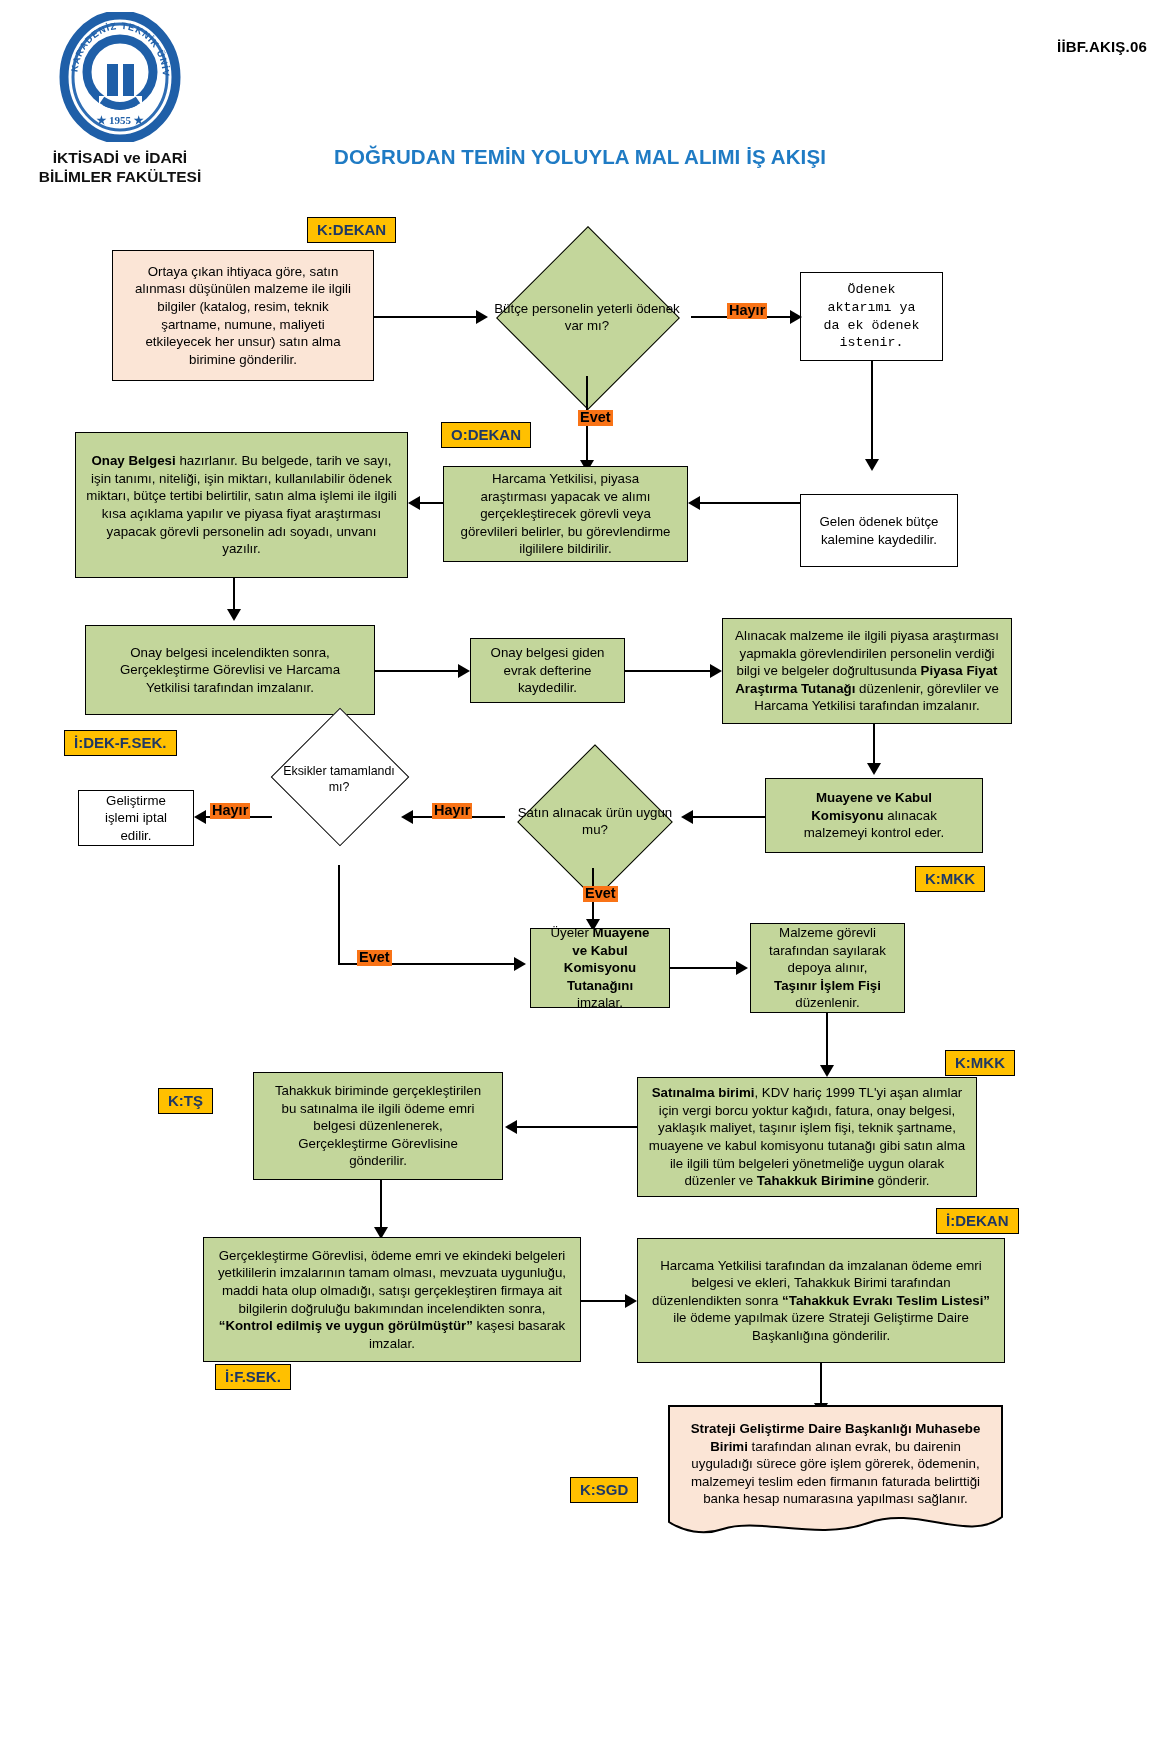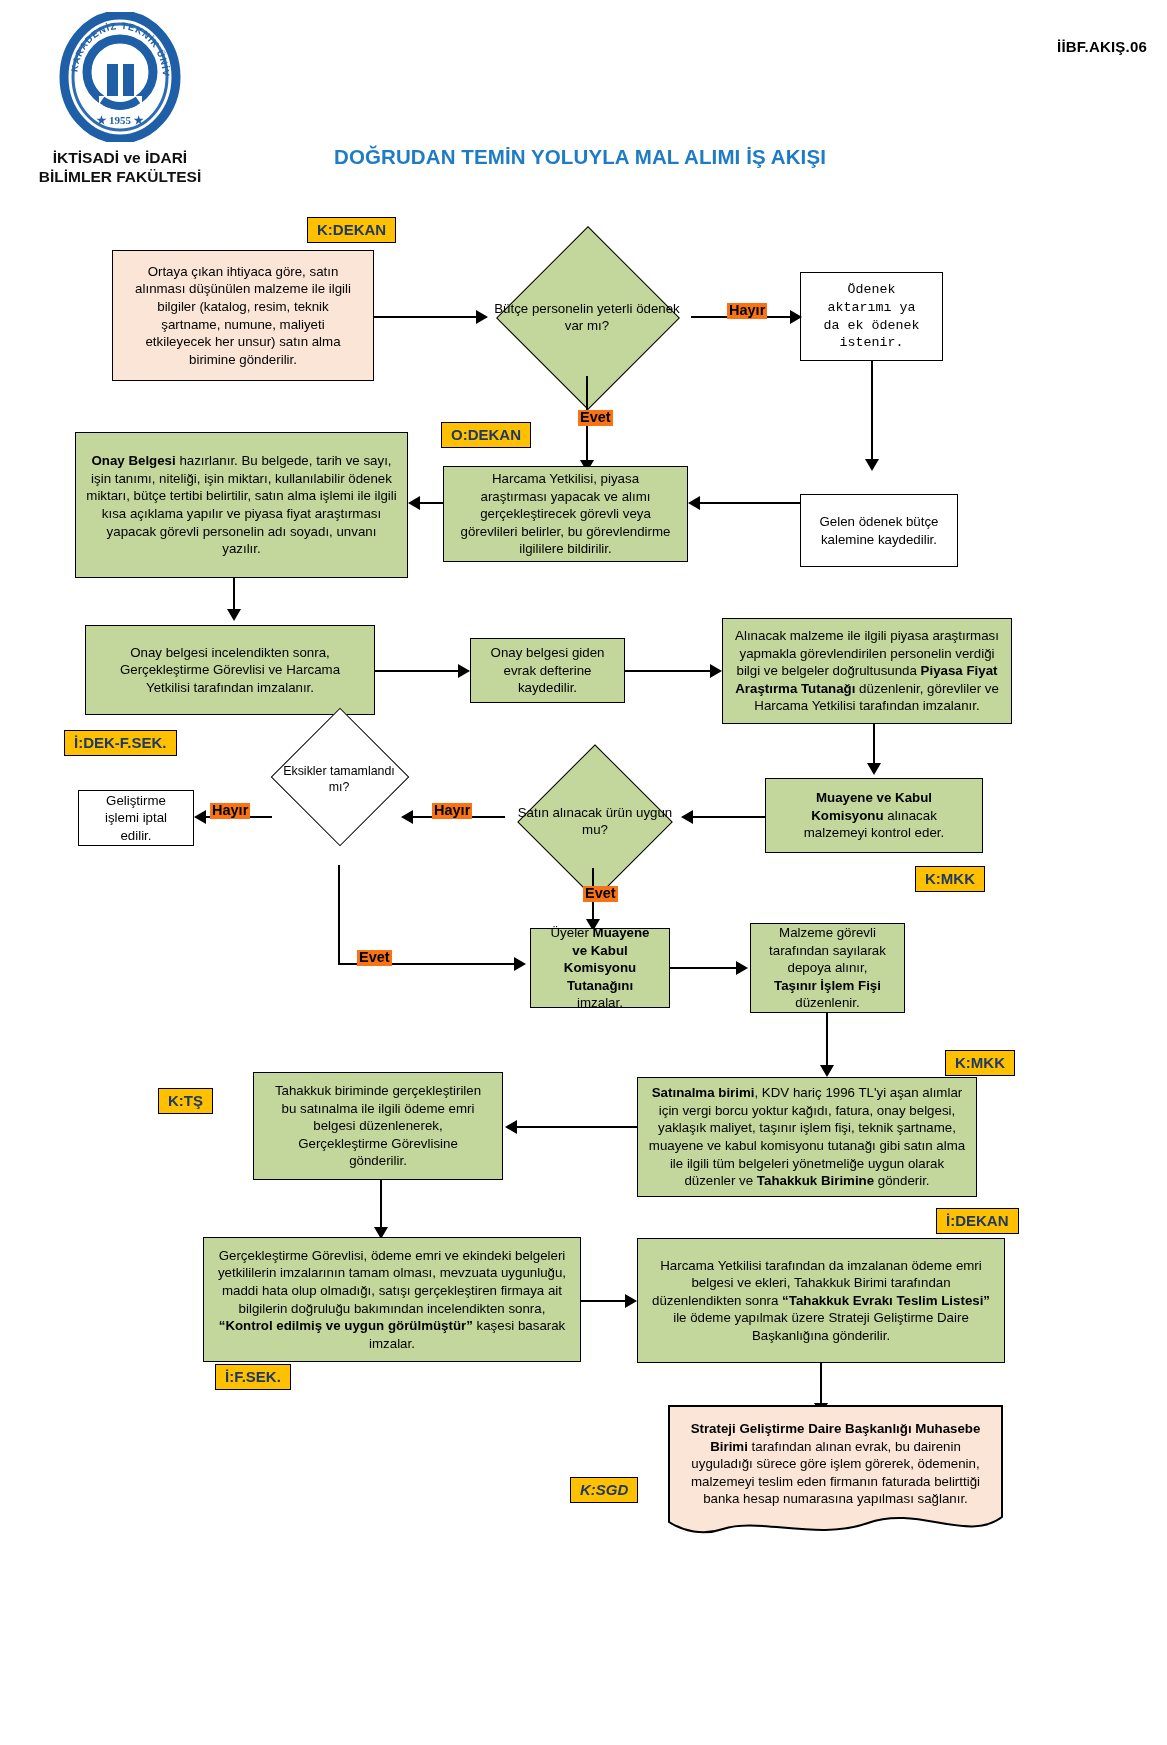--- a/index.html
+++ b/index.html
@@ -196,21 +196,21 @@
   <div id="flow-title">DOĞRUDAN TEMİN YOLUYLA MAL ALIMI İŞ AKIŞI</div>
 
   <div class="tag" style="left:307px; top:217px;">K:DEKAN</div>
   <div class="tag" style="left:441px; top:422px;">O:DEKAN</div>
   <div class="tag" style="left:64px; top:730px;">İ:DEK-F.SEK.</div>
   <div class="tag" style="left:915px; top:866px;">K:MKK</div>
   <div class="tag" style="left:945px; top:1050px;">K:MKK</div>
   <div class="tag" style="left:158px; top:1088px;">K:TŞ</div>
   <div class="tag" style="left:936px; top:1208px;">İ:DEKAN</div>
   <div class="tag" style="left:215px; top:1364px;">İ:F.SEK.</div>
-  <div class="tag" style="left:570px; top:1477px;font-style:italic;">K:SGD</div>
+  <div class="tag" style="left:570px; top:1477px;">K:SGD</div>
 
   <div class="node proc-peach" style="left:112px; top:250px; width:262px; height:131px;">
     <div class="inner">Ortaya çıkan ihtiyaca göre, satın alınması düşünülen malzeme ile ilgili bilgiler (katalog, resim, teknik şartname, numune, maliyeti etkileyecek her unsur) satın alma birimine gönderilir.</div>
   </div>
 
   <div class="decision" style="left:483px; top:258px; width:208px; height:118px;">
     <div class="dshape" style="left:40px; top:-5px; width:128px; height:128px;"></div>
     <div class="dtext">Bütçe personelin yeterli ödenek var mı?</div>
   </div>
 
@@ -320,21 +320,21 @@
     <div class="inner"><span>Malzeme görevli tarafından sayılarak depoya alınır, </span><b>Taşınır İşlem Fişi</b><span> düzenlenir.</span></div>
   </div>
 
   <div class="ln h" style="left:670px; top:967px; width:70px;"></div>
   <div class="arrow right" style="left:736px; top:961px;"></div>
 
   <div class="ln v" style="left:826px; top:1013px; height:57px;"></div>
   <div class="arrow down" style="left:820px; top:1065px;"></div>
 
   <div class="node proc-green" style="left:637px; top:1077px; width:340px; height:120px; padding:6px 10px;">
-    <div class="inner"><b>Satınalma birimi</b><span>, KDV hariç 1996 TL'yi aşan alımlar için vergi borcu yoktur kağıdı, fatura, onay belgesi, yaklaşık maliyet, taşınır işlem fişi, teknik şartname, muayene ve kabul komisyonu tutanağı  gibi  satın alma ile ilgili tüm belgeleri yönetmeliğe uygun olarak düzenler ve </span><b>Tahakkuk Birimine</b><span> gönderir.</span></div>
+    <div class="inner"><b>Satınalma birimi</b><span>, KDV hariç 1999 TL'yi aşan alımlar için vergi borcu yoktur kağıdı, fatura, onay belgesi, yaklaşık maliyet, taşınır işlem fişi, teknik şartname, muayene ve kabul komisyonu tutanağı  gibi  satın alma ile ilgili tüm belgeleri yönetmeliğe uygun olarak düzenler ve </span><b>Tahakkuk Birimine</b><span> gönderir.</span></div>
   </div>
 
   <div class="node proc-green" style="left:253px; top:1072px; width:250px; height:108px;">
     <div class="inner">Tahakkuk biriminde  gerçekleştirilen bu satınalma ile ilgili ödeme emri belgesi düzenlenerek, Gerçekleştirme Görevlisine gönderilir.</div>
   </div>
 
   <div class="ln h" style="left:514px; top:1126px; width:123px;"></div>
   <div class="arrow left" style="left:505px; top:1120px;"></div>
 
   <div class="ln v" style="left:380px; top:1180px; height:52px;"></div>

